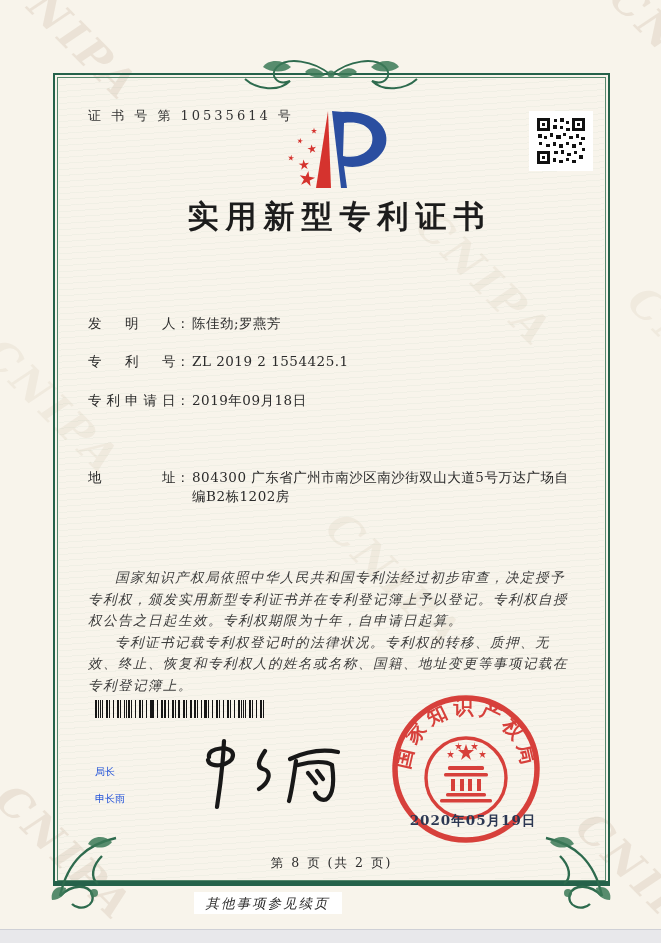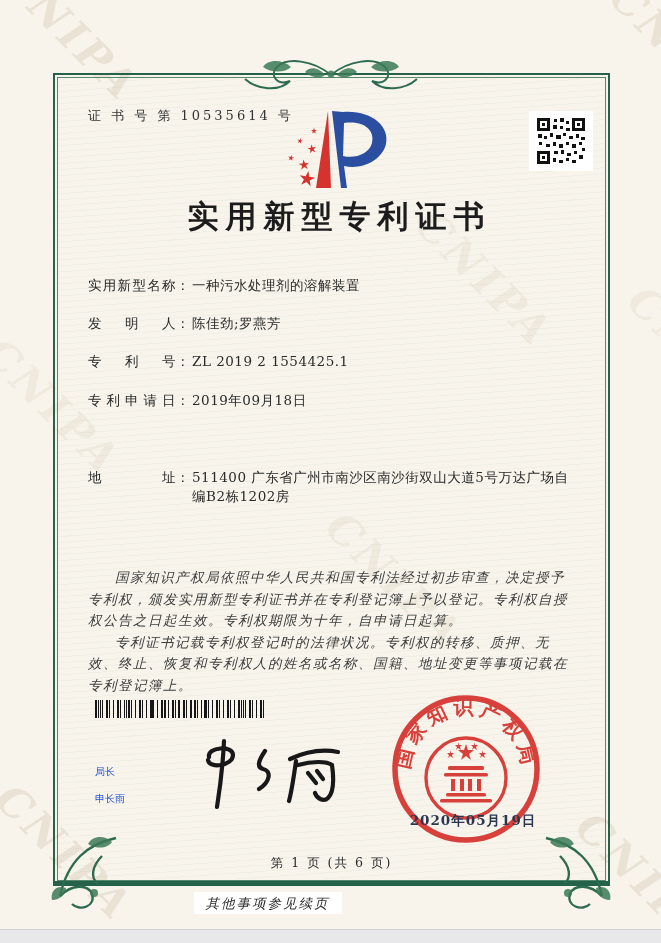--- a/index.html
+++ b/index.html
@@ -182,34 +182,31 @@
       <g fill="#111">
           <rect x="6" y="6" width="3" height="3"></rect>
           <rect x="41" y="6" width="3" height="3"></rect>
           <rect x="6" y="39" width="3" height="3"></rect>
         </g>
     </svg>
   </div>
 
   <div class="title">实用新型专利证书</div>
 
-  <div class="row r1">
-    <span class="lbl">实用新型名称</span><span>：</span><span class="val">一种污水处理剂的溶解装置</span>
-  </div>
   <div class="row r2">
     <span class="lbl">发明人</span><span>：</span><span class="val">陈佳劲;罗燕芳</span>
   </div>
   <div class="row r3">
     <span class="lbl">专利号</span><span>：</span><span class="val">ZL 2019 2 1554425.1</span>
   </div>
   <div class="row r4">
     <span class="lbl">专利申请日</span><span>：</span><span class="val">2019年09月18日</span>
   </div>
   <div class="row r6">
-    <span class="lbl">地址</span><span>：</span><span class="val">511400 广东省广州市南沙区南沙街双山大道5号万达广场自编B2栋1202房</span>
+    <span class="lbl">地址</span><span>：</span><span class="val">804300 广东省广州市南沙区南沙街双山大道5号万达广场自编B2栋1202房</span>
   </div>
 
   <div class="legal">
     <p>国家知识产权局依照中华人民共和国专利法经过初步审查，决定授予专利权，颁发实用新型专利证书并在专利登记簿上予以登记。专利权自授权公告之日起生效。专利权期限为十年，自申请日起算。</p>
     <p>专利证书记载专利权登记时的法律状况。专利权的转移、质押、无效、终止、恢复和专利权人的姓名或名称、国籍、地址变更等事项记载在专利登记簿上。</p>
   </div>
 
   <div class="barcode"></div>
 
   <div class="sigtitles">
@@ -255,19 +252,19 @@
           <rect x="70" y="87" width="4" height="12"></rect>
         <rect x="78" y="87" width="4" height="12"></rect>
           <rect x="87" y="87" width="4" height="12"></rect>
         <rect x="56" y="101" width="40" height="3.4" rx="1.5"></rect>
         <rect x="50" y="107" width="52" height="3.4" rx="1.5"></rect>
       </g>
     </g>
   </svg>
   <div class="seal-date">2020年05月19日</div>
 
-  <div class="pageno">第 1 页 (共 6 页)</div>
+  <div class="pageno">第 8 页 (共 2 页)</div>
   <div class="contnote">
     <span>其他事项参见续页</span>
   </div>
   <div class="bottomstrip"></div>
 
 </div>
 
 </body></html>

